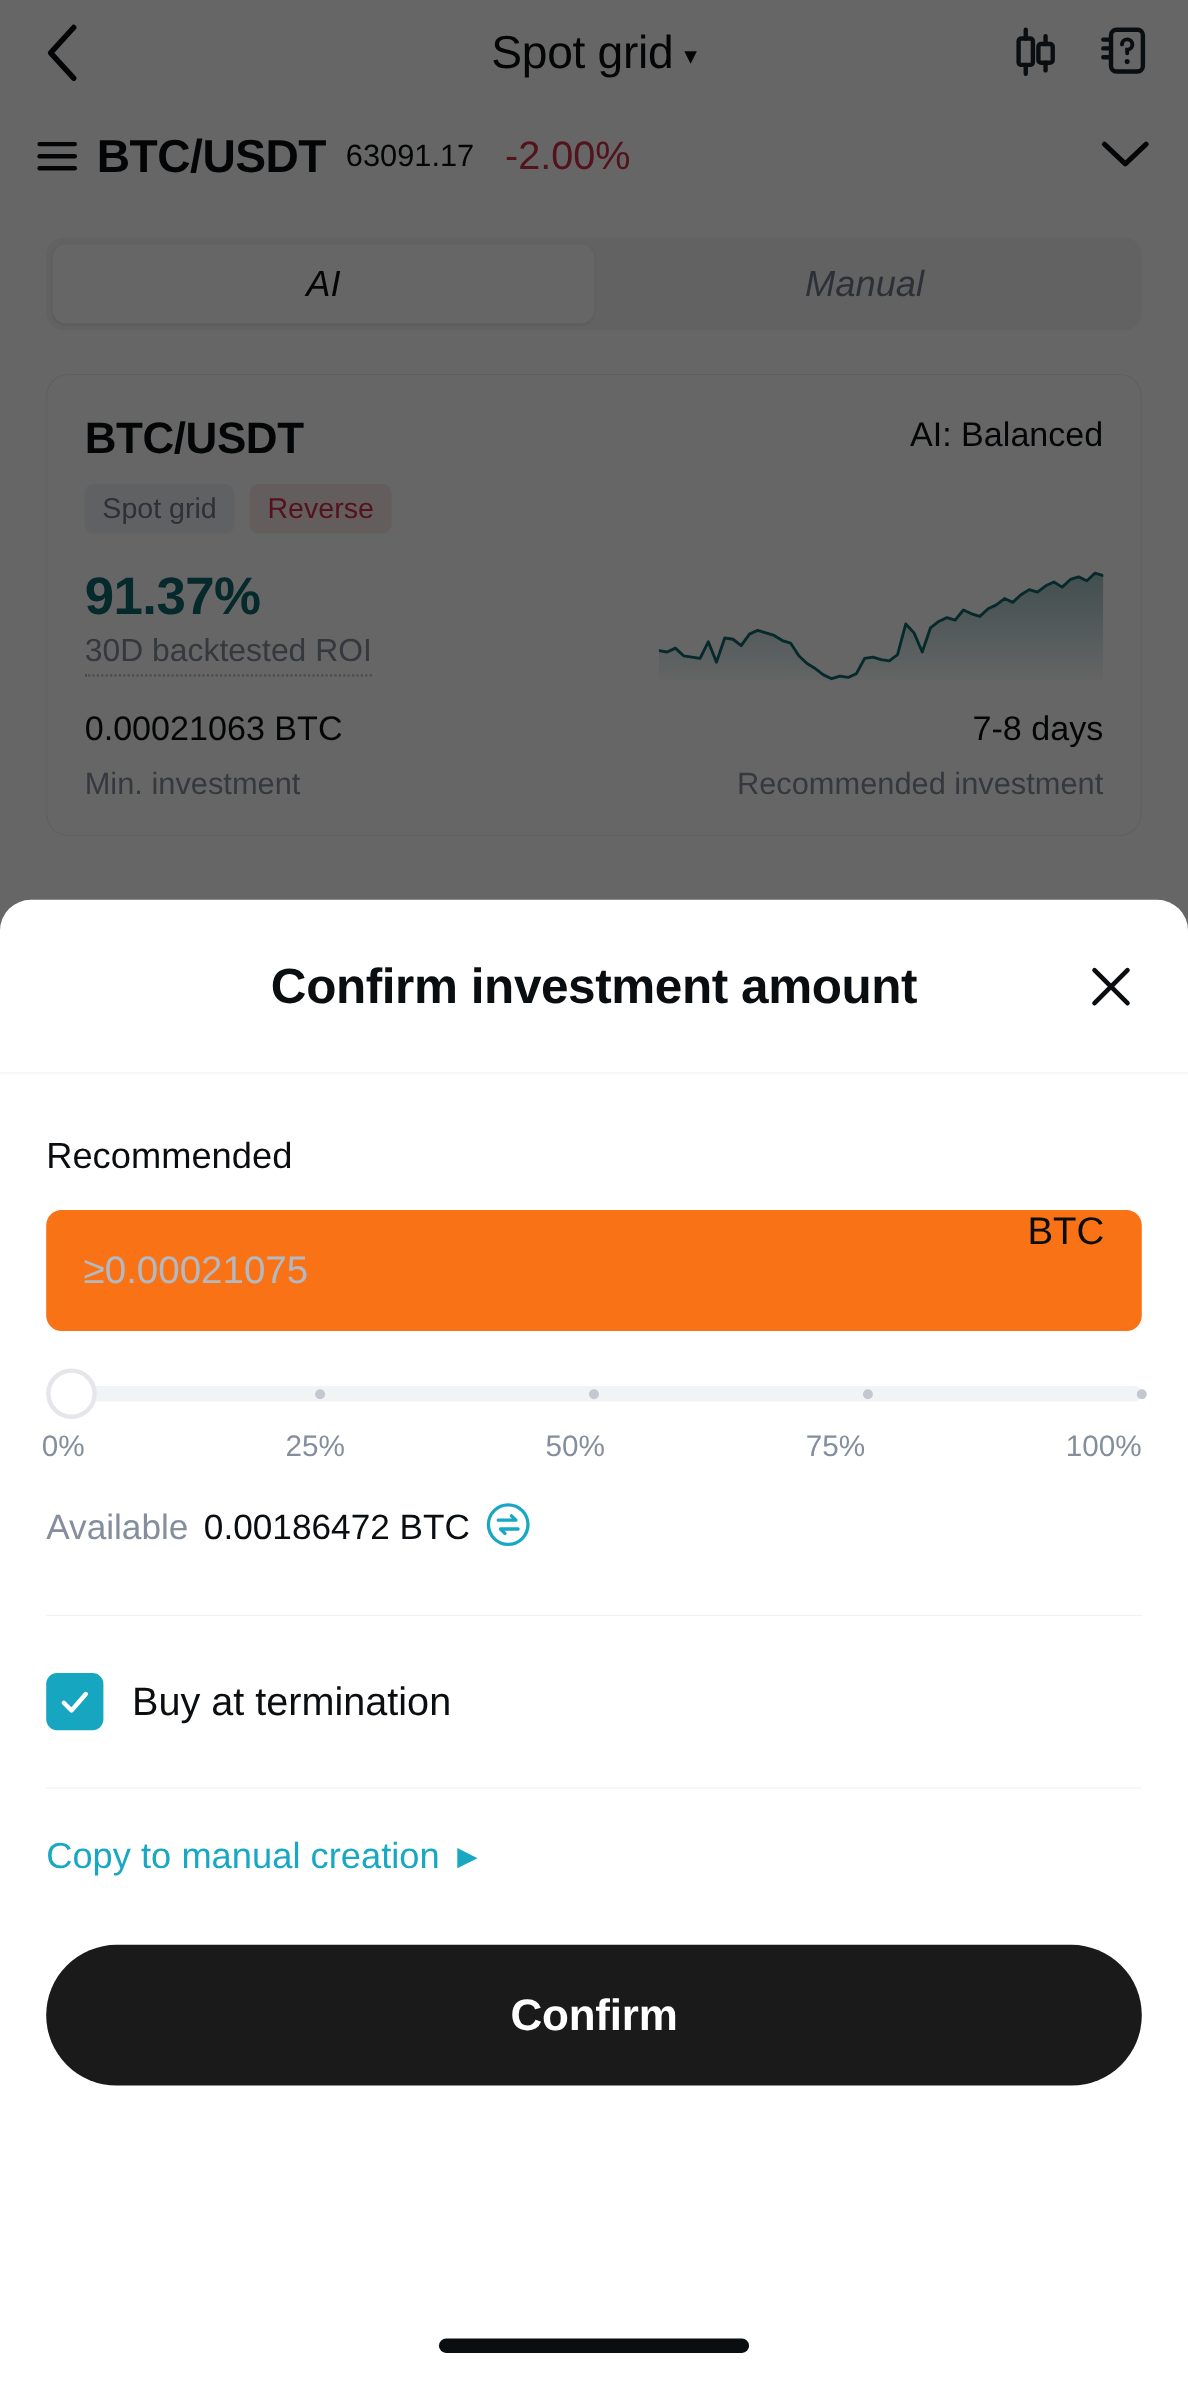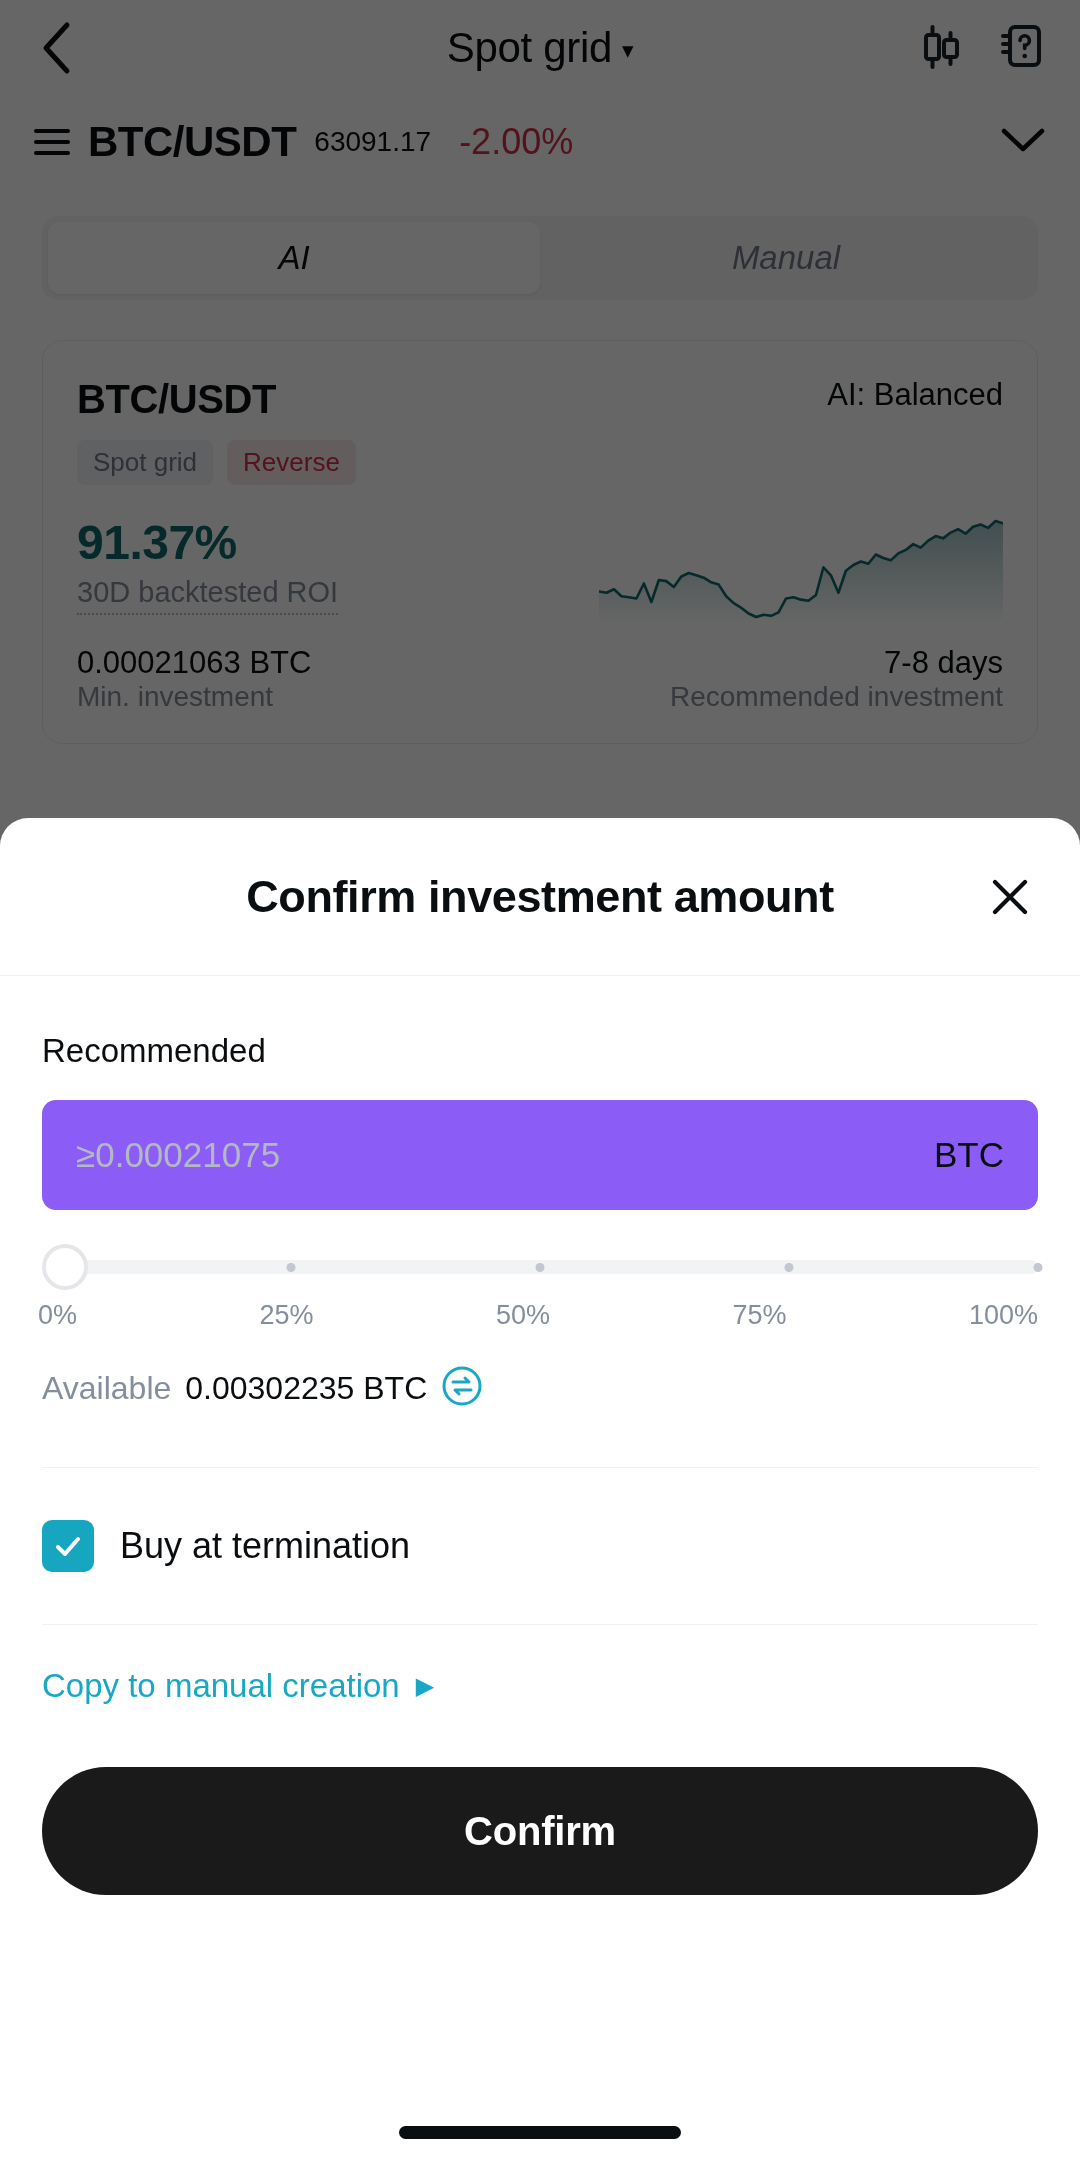--- a/index.html
+++ b/index.html
@@ -73,21 +73,21 @@
   .roi-block { padding-bottom:4px; }
   .roi-value { font-size:48px; font-weight:700; color:#11666b; letter-spacing:-0.5px; }
   .roi-label {
     font-size:29px; color:#848e9c; margin-top:6px;
     border-bottom:2px dotted #b7bdc6; display:inline-block; padding-bottom:4px;
   }
   .spark { width:404px; height:104px; }
 
   .card-row3 { display:flex; justify-content:space-between; margin-top:26px; }
   .card-row3 .v { font-size:31px; }
-  .card-row3 .l { font-size:28px; color:#848e9c; margin-top:0; }
+  .card-row3 .l { font-size:28px; color:#848e9c; margin-top:16px; }
   .card-row3 .right { text-align:right; }
 
   
   #dim {
     position:absolute; inset:0; background:rgba(0,0,0,0.60);
   }
 
   
   #sheet {
     position:absolute; left:0; right:0; bottom:0; top:818px;
@@ -102,22 +102,22 @@
   .sheet-close {
     position:absolute; right:42px; top:50%; transform:translateY(-50%);
     width:56px; height:56px; display:flex; align-items:center; justify-content:center;
   }
 
   .sheet-body { padding:0 42px; }
 
   .field-label { font-size:33px; color:#0b0e11; margin-top:56px; }
 
   .amount-box {
-    margin-top:30px; height:110px; background:#8b5cf6; border-radius:14px;
-    display:flex; align-items:center; padding:0 34px;gap:24px;
+    margin-top:30px; height:110px; background:#f97316; border-radius:14px;
+    display:flex; padding:0 34px;gap:24px;
   }
   .amount-input {
     flex:1; border:none; outline:none; background:transparent;
     font-family:"Liberation Sans", sans-serif; font-size:35px; color:#0b0e11;
   }
   .amount-input::placeholder { color:#b3b9c2; }
   .amount-unit { font-size:35px; font-weight:400; color:#0b0e11; }
 
   .slider-wrap { margin-top:34px; position:relative; height:46px; }
   .slider-track {
@@ -306,21 +306,21 @@
     <div class="slider-ticks">
       <span>0%</span>
       <span>25%</span>
       <span>50%</span>
       <span>75%</span>
       <span>100%</span>
     </div>
 
     <div class="avail-row">
       <span class="avail-label">Available</span>
-      <span class="avail-value">0.00302235 BTC</span>
+      <span class="avail-value">0.00186472 BTC</span>
       <span>
         <svg width="42" height="42" viewBox="0 0 42 42" fill="none">
           <circle cx="21" cy="21" r="18" stroke="#18a8c4" stroke-width="3"></circle>
           <path d="M12 17 H28 L24 13" stroke="#18a8c4" stroke-width="3" stroke-linecap="round" stroke-linejoin="round" fill="none"></path>
           <path d="M30 25 H14 L18 29" stroke="#18a8c4" stroke-width="3" stroke-linecap="round" stroke-linejoin="round" fill="none"></path>
         </svg>
       </span>
     </div>
 
     <div class="divider"></div>

